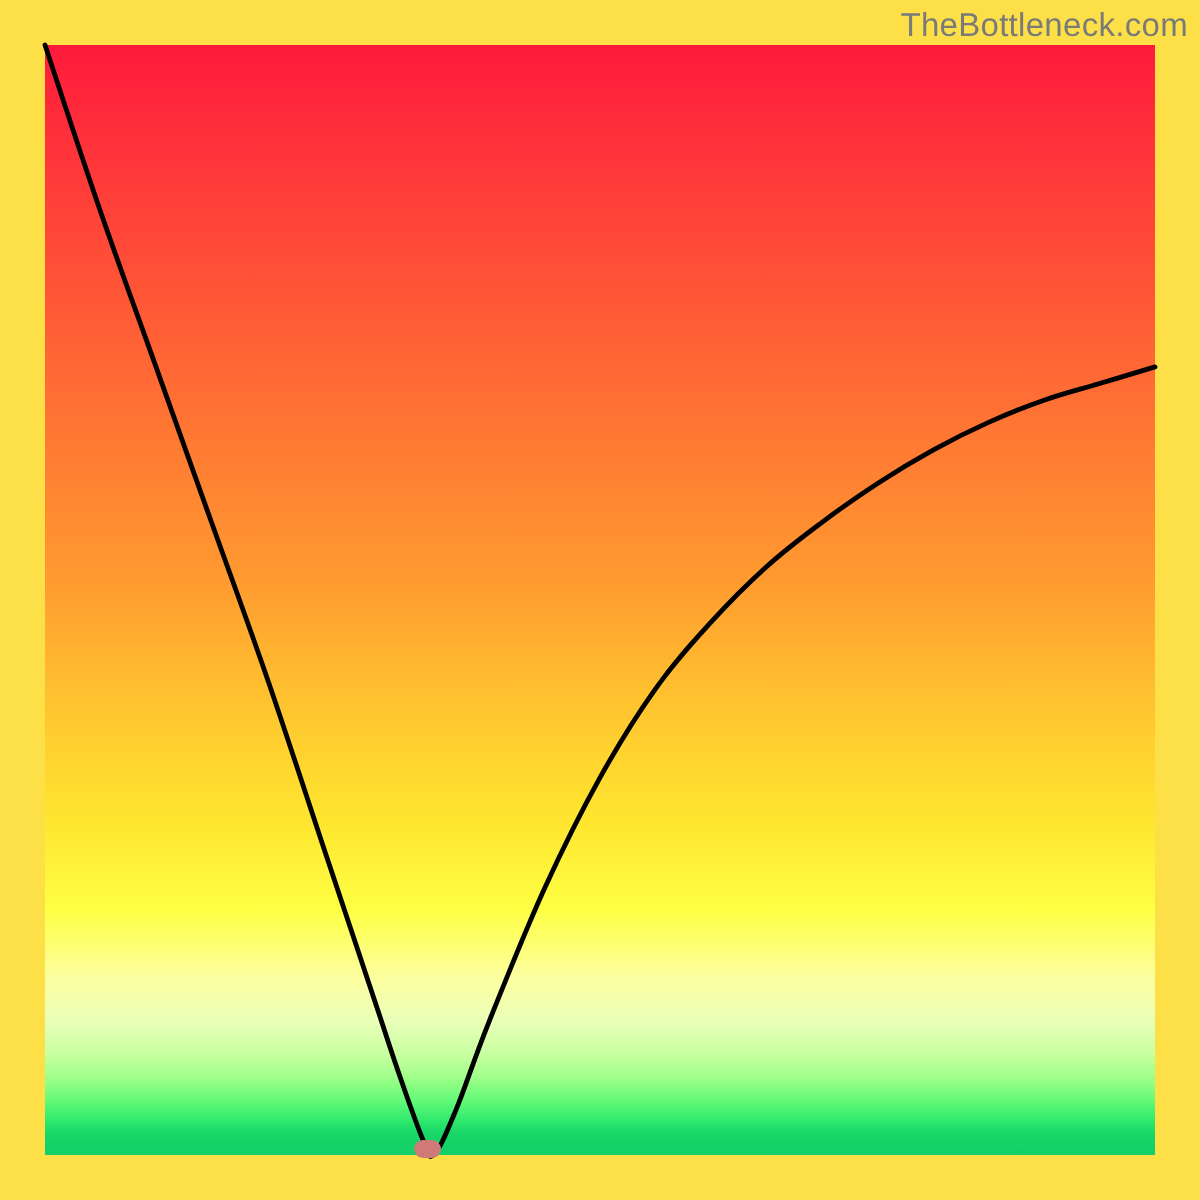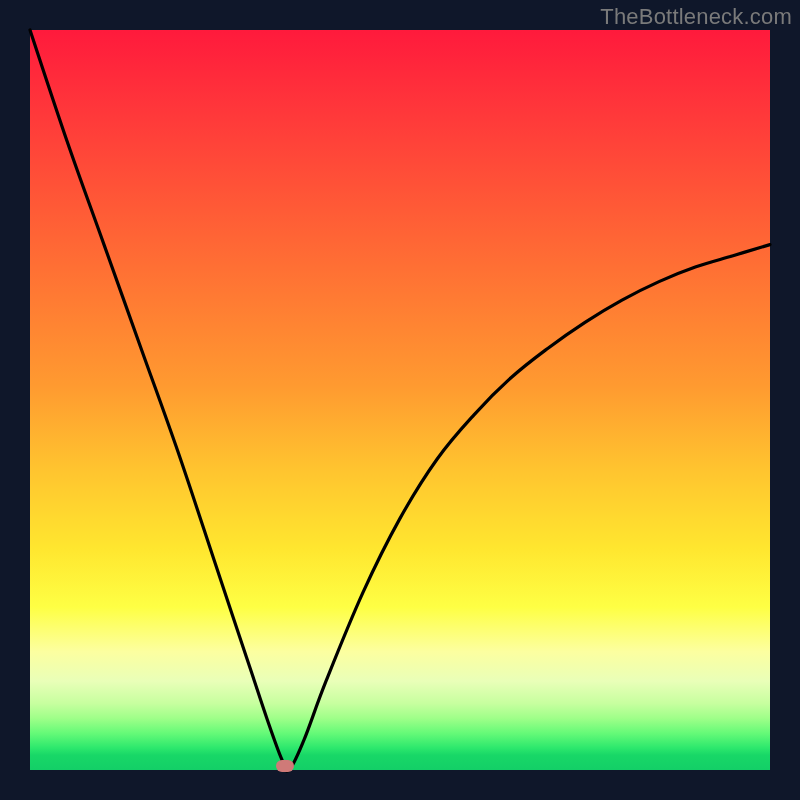--- a/index.html
+++ b/index.html
@@ -10,21 +10,21 @@
     background: #000;
     overflow: hidden;
     font-family: Arial, Helvetica, sans-serif;
   }
   .frame {
     position: absolute;
     left: 0;
     top: 0;
     width: 800px;
     height: 800px;
-    background: #0f172a;
+    background: #fde047;
   }
   .plot-area {
     position: absolute;
     left: 30px;
     top: 30px;
     width: 740px;
     height: 740px;
     background: linear-gradient(
       to bottom,
       #ff1a3c 0%,

